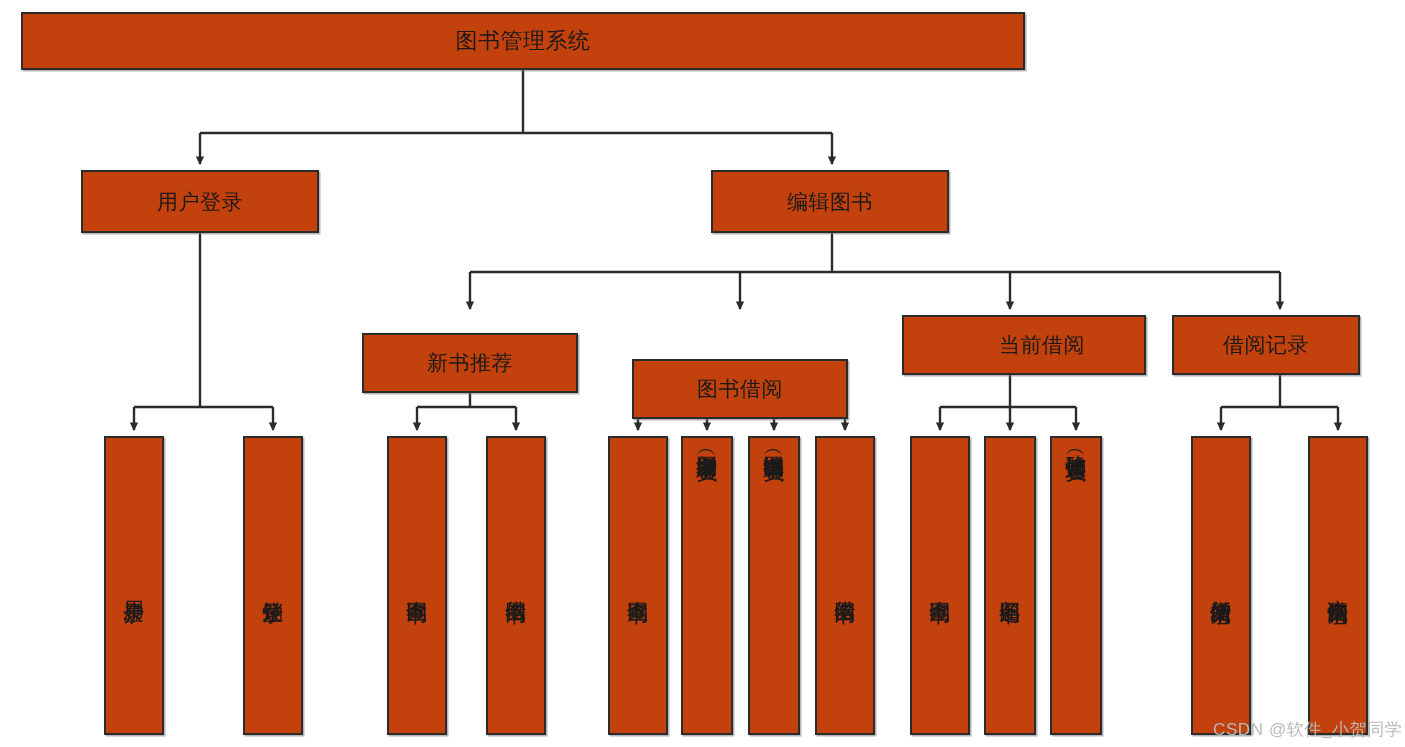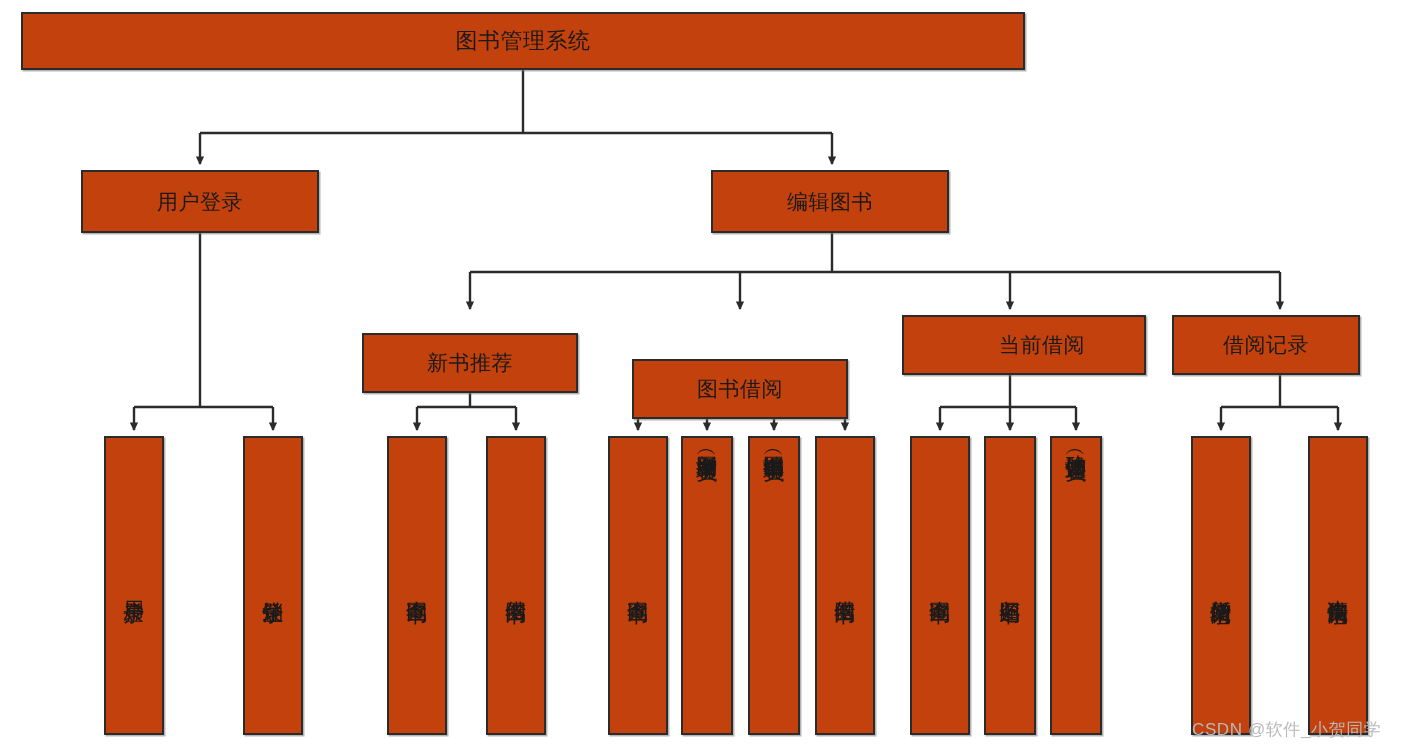--- a/index.html
+++ b/index.html
@@ -63,20 +63,21 @@
     letter-spacing: 1px;
     white-space: nowrap;
   }
   .node.vert.mid .label { align-self: center; }
   .watermark {
     position: absolute;
     font-size: 17px;
     color: #b9b9b9;
     white-space: nowrap;
     letter-spacing: 0.6px;
+    margin-left: 21px;
   }
 </style>
 </head>
 <body>
 
 <div id="diagram-root">
 
   <svg id="edges-layer" viewBox="0 0 1405 747" width="1405" height="747">
     <defs>
       <marker id="arrowhead" markerWidth="9" markerHeight="9" refX="7.6" refY="4.2" orient="auto" markerUnits="userSpaceOnUse">

